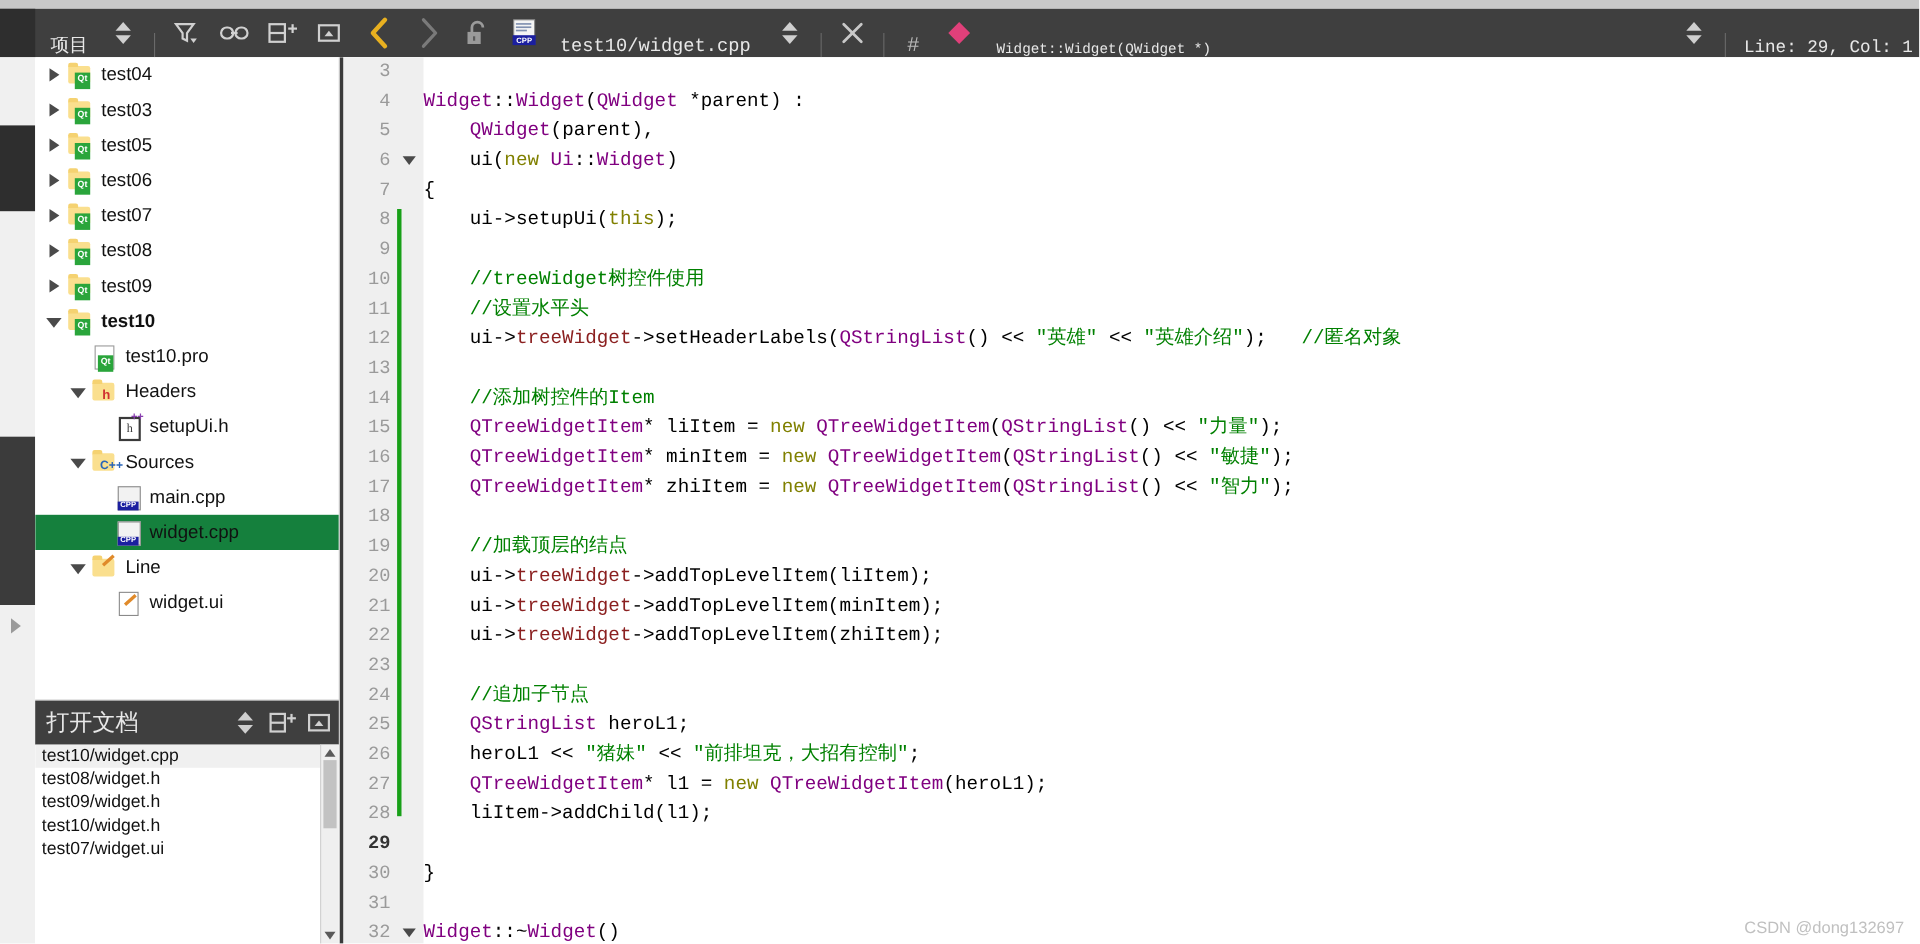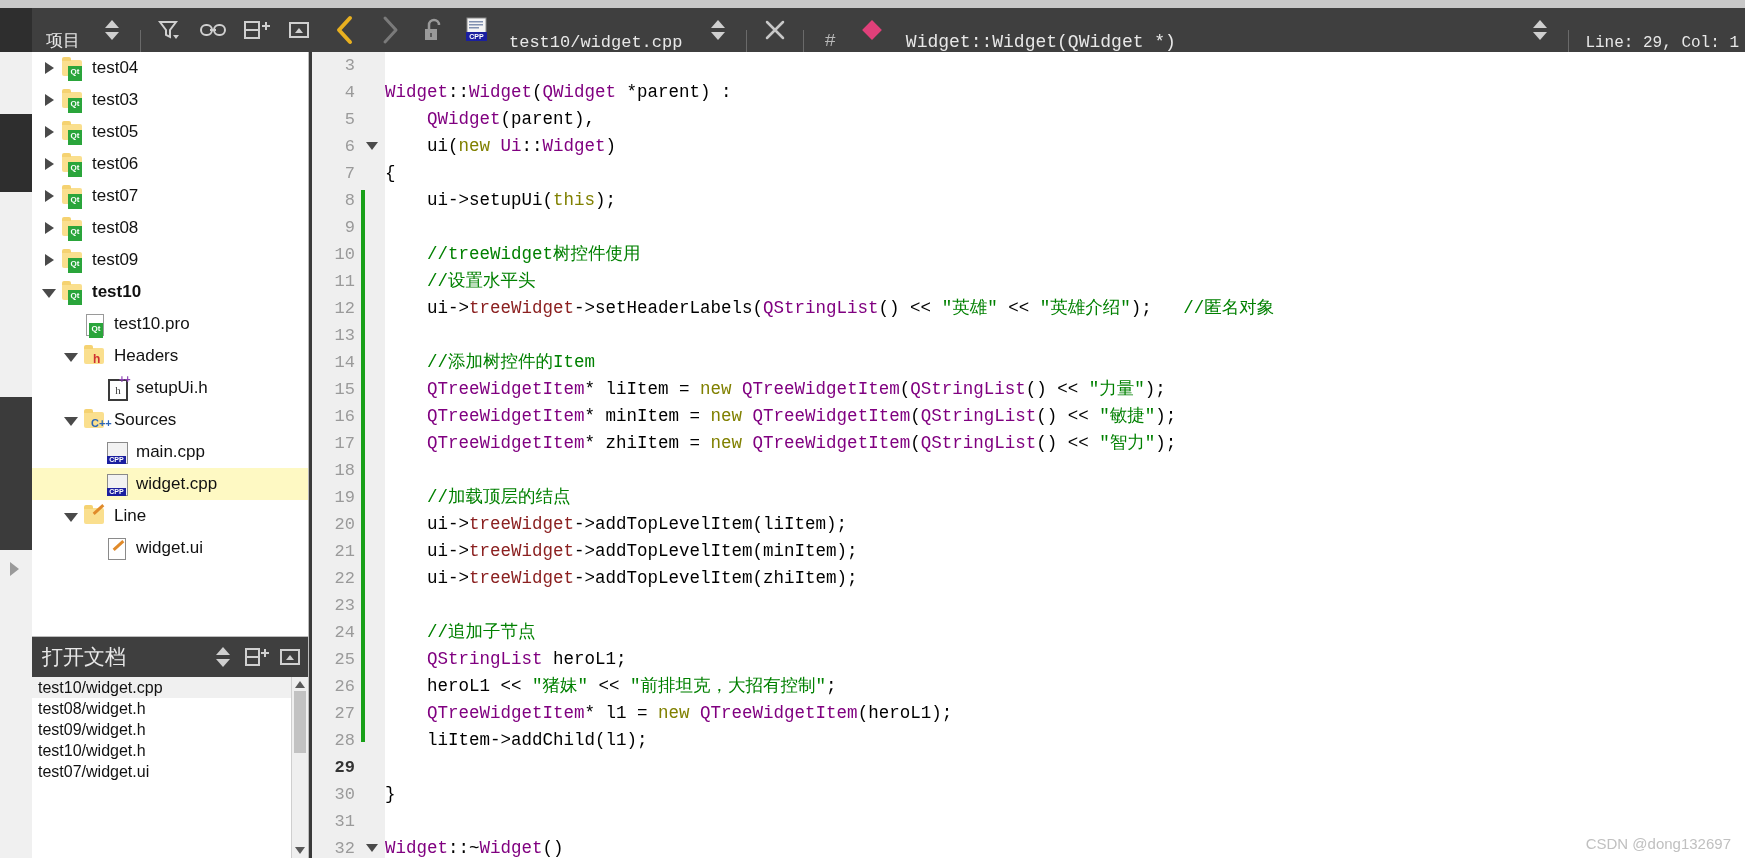--- a/index.html
+++ b/index.html
@@ -57,21 +57,21 @@
   .path-text {
     color: #e8e8e8;
     font-family: "Liberation Mono", monospace;
     font-size: 17px;
     padding-left: 10px;
     white-space: nowrap;
   }
   .symbol-text {
     color: #e8e8e8;
     font-family: "Liberation Mono", monospace;
-    font-size: 18px;
+    font-size: 13px;
     padding-left: 12px;
     white-space: nowrap;
     margin-top: 28px;
   }
   .hash-mark {
     color: #b8b8b8;
     font-family: "Liberation Mono", monospace;
     font-size: 19px;
     padding: 0 14px;
   }
@@ -139,21 +139,21 @@
   }
   .trow {
     display: flex;
     align-items: center;
     height: 32px;
     padding-left: 6px;
     font-size: 17px;
     color: #111111;
     white-space: nowrap;
   }
-  .trow.sel { background: #fef9c3; }
+  .trow.sel { background: #15803d; }
   .trow .lbl { padding-left: 6px; }
   .trow.bold .lbl { font-weight: bold; }
 
   .twisty {
     width: 22px; height: 22px;
     position: relative;
     flex: 0 0 22px;
   }
   .twisty.closed::after {
     content: "";

